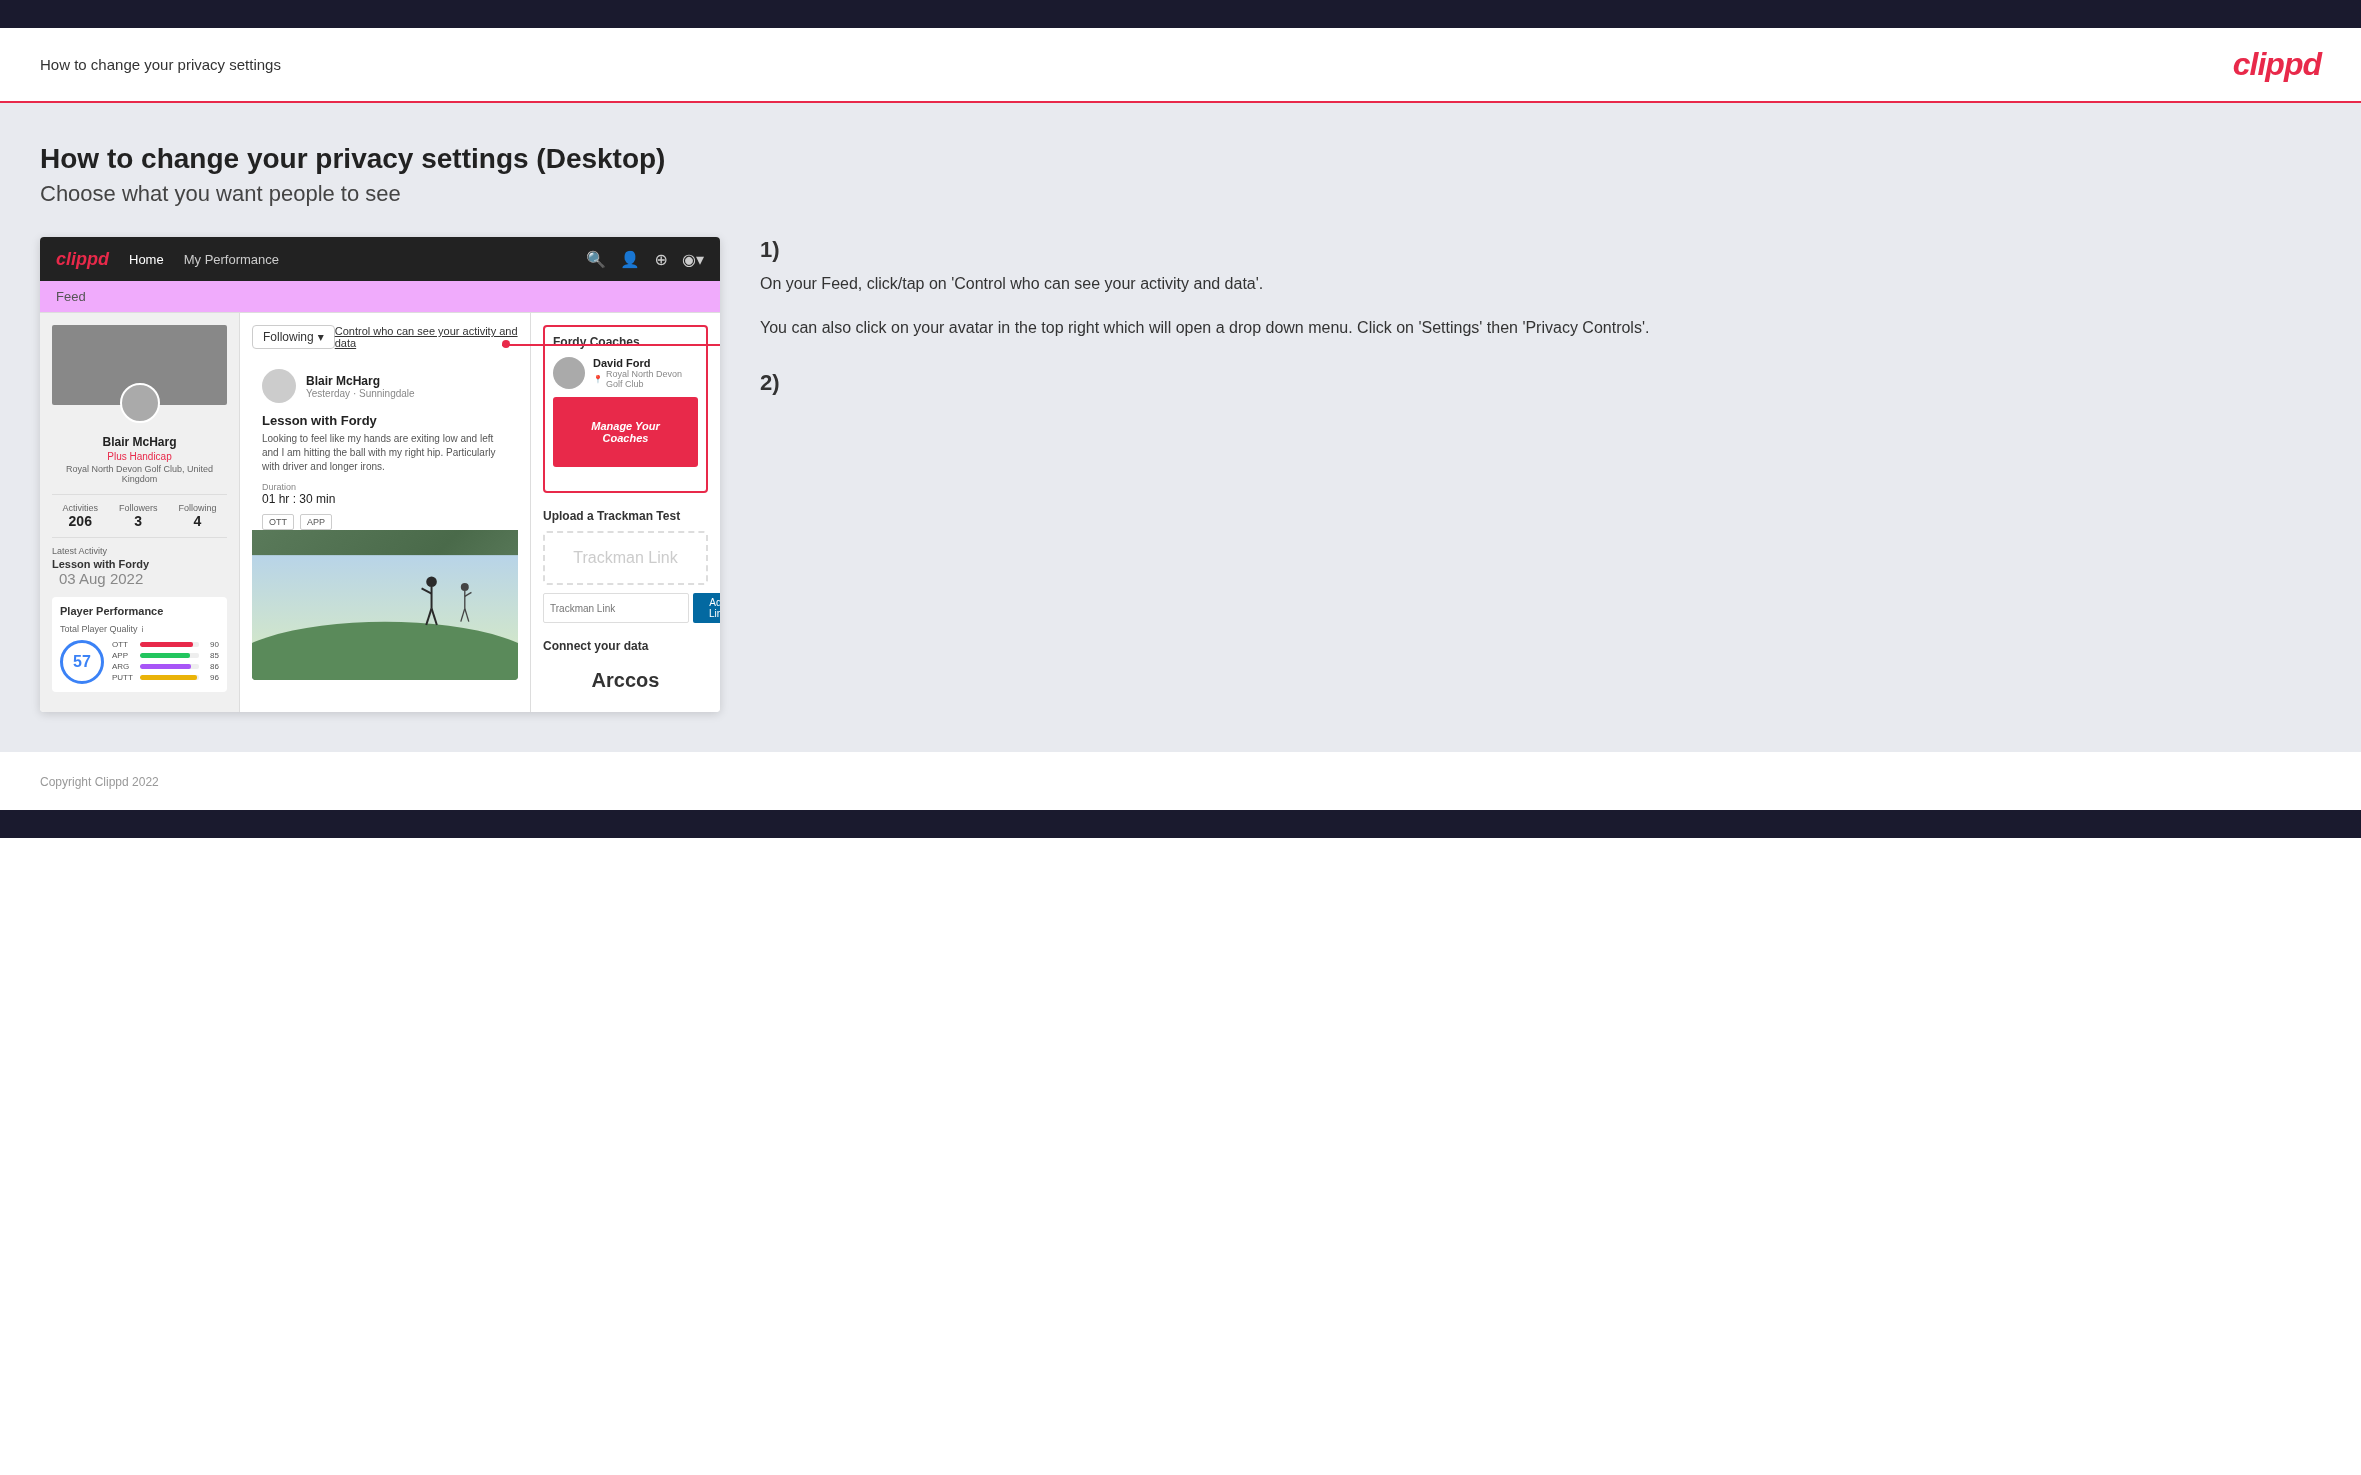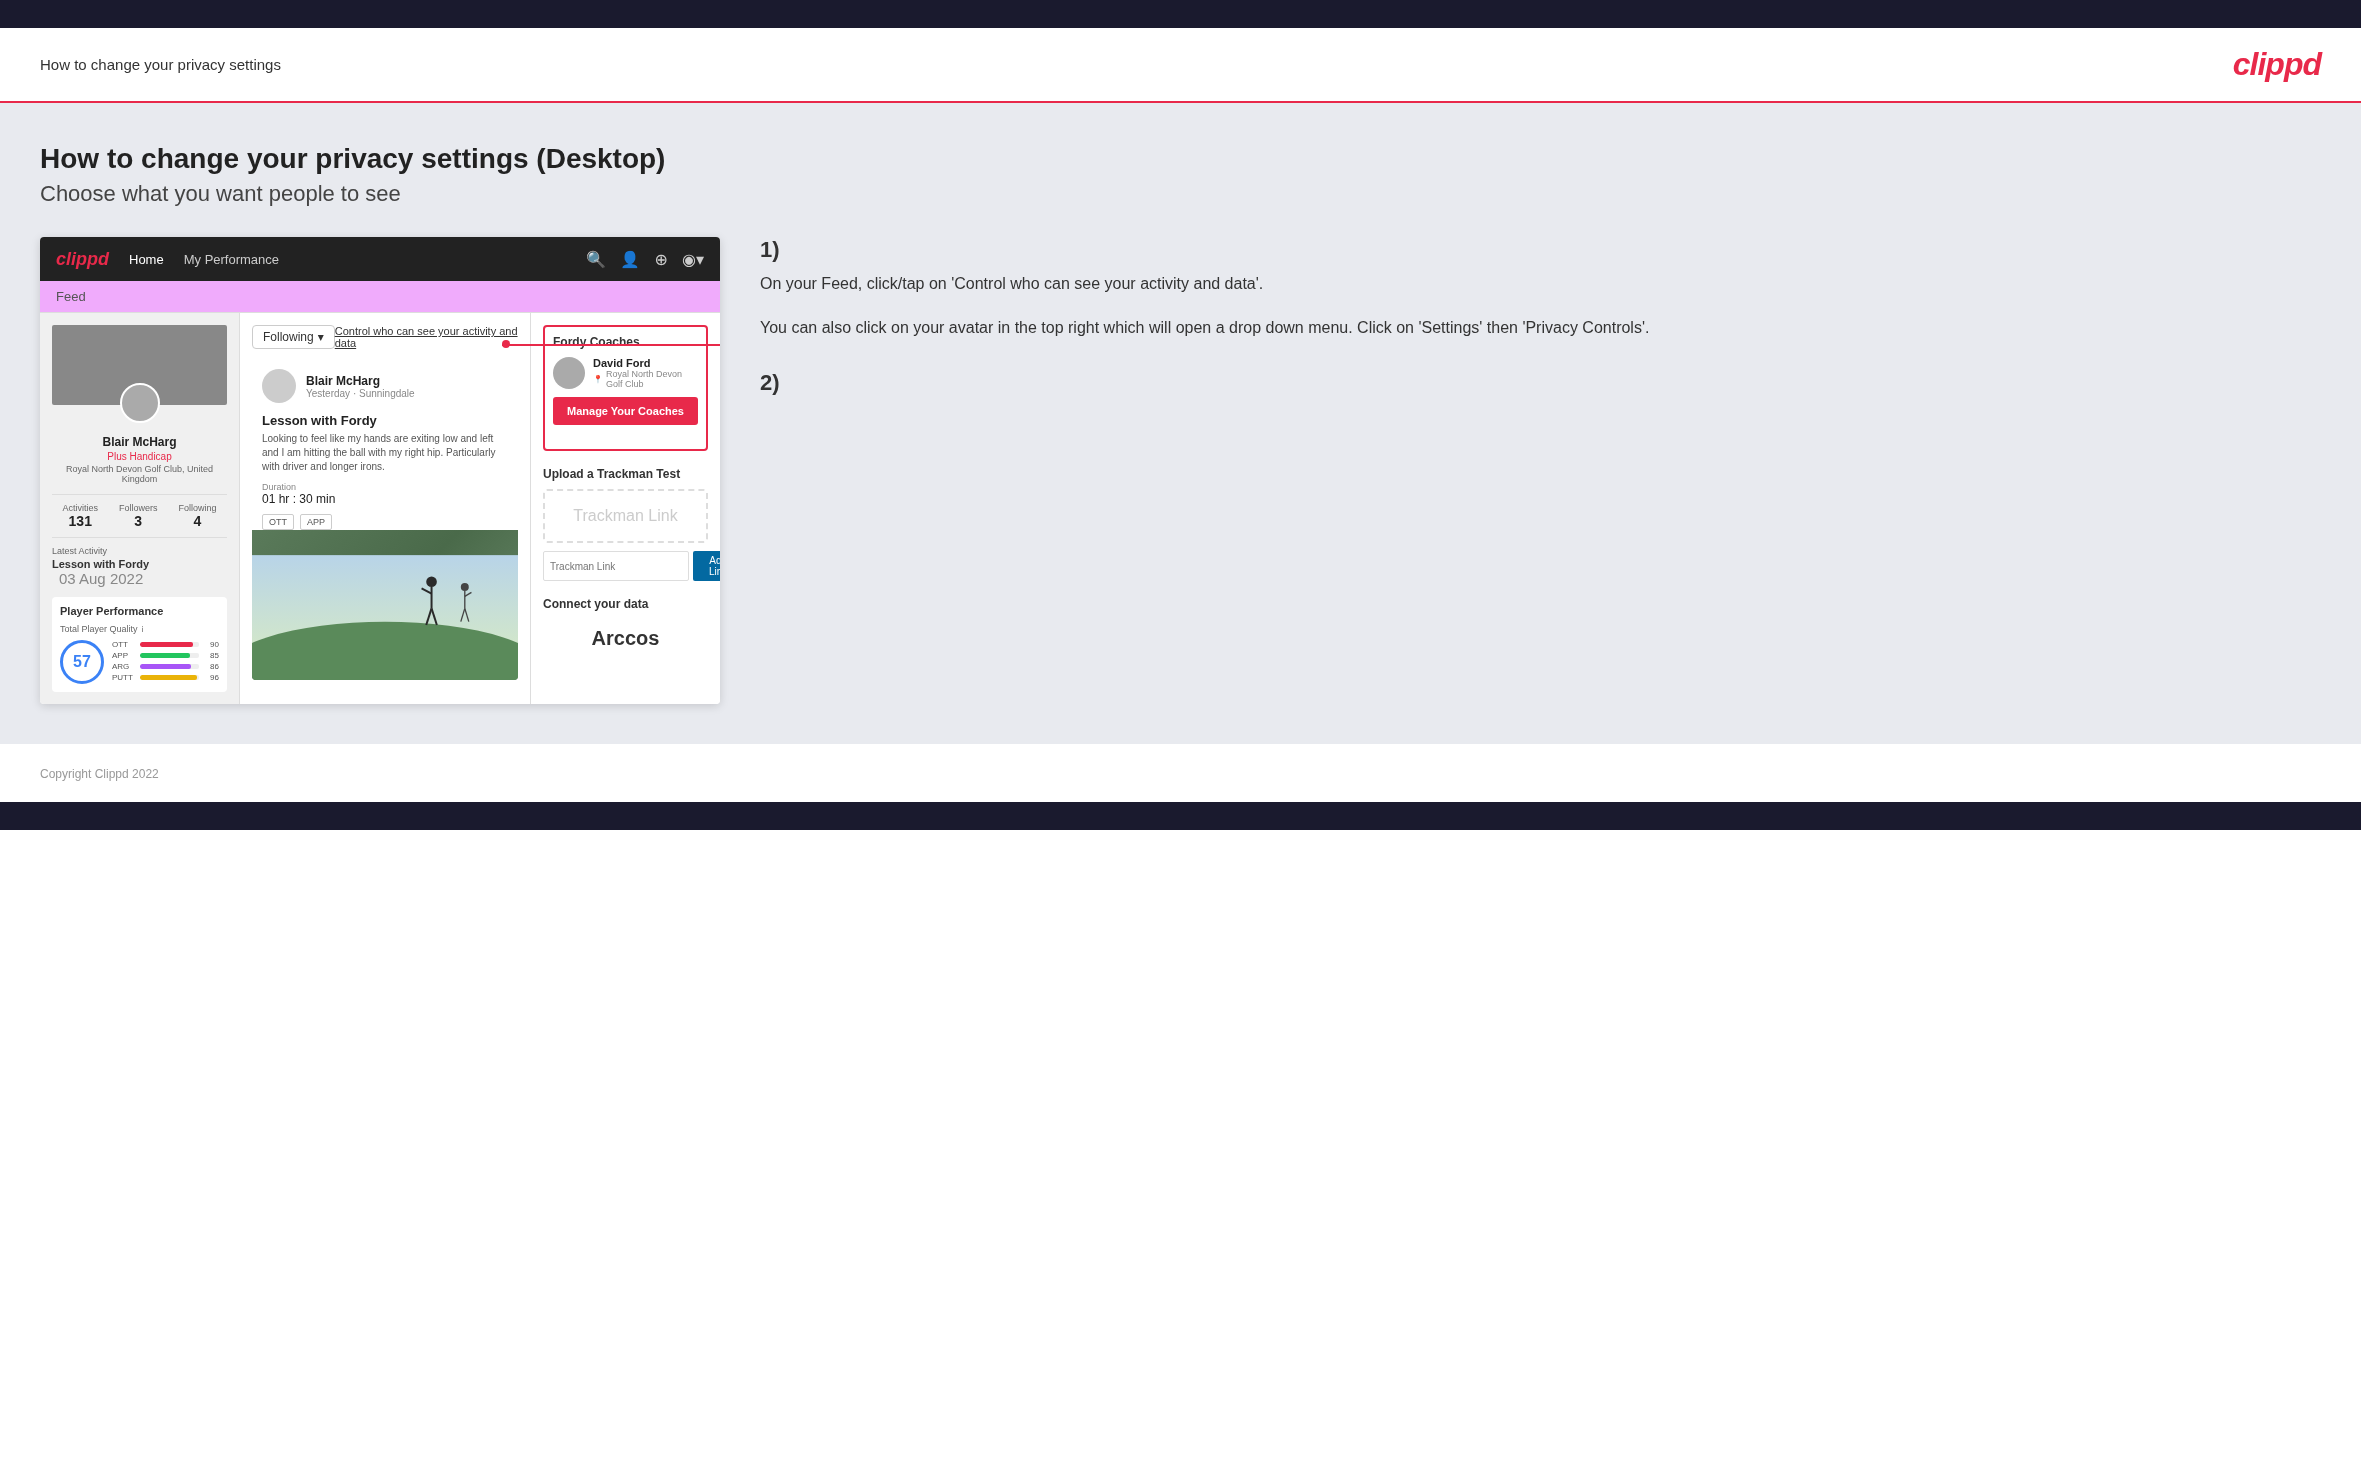--- a/index.html
+++ b/index.html
@@ -83,21 +83,21 @@
     .post-image { width: 100%; height: 150px; background: linear-gradient(135deg, #5a7a5a 0%, #4a6a4a 50%, #6a8a6a 100%); position: relative; overflow: hidden; }
 
     
     .app-right { width: 190px; border-left: 1px solid #ddd; padding: 12px; background: #fff; }
     .coaches-section { margin-bottom: 16px; }
     .coaches-title { font-size: 12px; font-weight: 700; color: #333; margin-bottom: 8px; }
     .coach-item { display: flex; align-items: center; gap: 8px; margin-bottom: 8px; }
     .coach-avatar { width: 32px; height: 32px; border-radius: 50%; background: #aaa; flex-shrink: 0; }
     .coach-name { font-size: 11px; font-weight: 700; color: #222; }
     .coach-club { font-size: 9px; color: #888; display: flex; align-items: center; gap: 3px; }
-    .manage-coaches-btn { background: #e8294a; color: #fff; border: none; width: 100%; padding: 8px; font-size: 11px; font-weight: 700; border-radius: 3px; cursor: pointer; }
+    .manage-coaches-btn { background: #e8294a; color: #fff; border: none; width: 100%; padding: 23px; font-size: 11px; font-weight: 700; border-radius: 3px; cursor: pointer; font-style: italic; }
 
     .trackman-section { margin-bottom: 16px; }
     .trackman-title { font-size: 12px; font-weight: 700; color: #333; margin-bottom: 8px; }
     .trackman-box { border: 2px dashed #ddd; border-radius: 4px; padding: 16px; text-align: center; margin-bottom: 8px; }
     .trackman-placeholder { font-size: 16px; color: #ccc; }
     .trackman-input-row { display: flex; gap: 4px; }
     .trackman-input { flex: 1; border: 1px solid #ddd; padding: 4px 6px; font-size: 10px; color: #999; border-radius: 2px; }
     .trackman-add-btn { background: #0369a1; color: #fff; border: none; padding: 4px 16px; font-size: 10px; border-radius: 2px; cursor: pointer; }
 
     .connect-section { }
@@ -162,21 +162,21 @@
             <div class="profile-img-area">
               <div class="profile-avatar"></div>
             </div>
             <div style="margin-top:22px;">
               <div class="profile-name">Blair McHarg</div>
               <div class="profile-handicap">Plus Handicap</div>
               <div class="profile-club">Royal North Devon Golf Club, United Kingdom</div>
               <div class="profile-stats">
                 <div class="profile-stat">
                   <div class="profile-stat-label">Activities</div>
-                  <div class="profile-stat-value">131</div>
+                  <div class="profile-stat-value">206</div>
                 </div>
                 <div class="profile-stat">
                   <div class="profile-stat-label">Followers</div>
                   <div class="profile-stat-value">3</div>
                 </div>
                 <div class="profile-stat">
                   <div class="profile-stat-label">Following</div>
                   <div class="profile-stat-value">4</div>
                 </div>
               </div>

